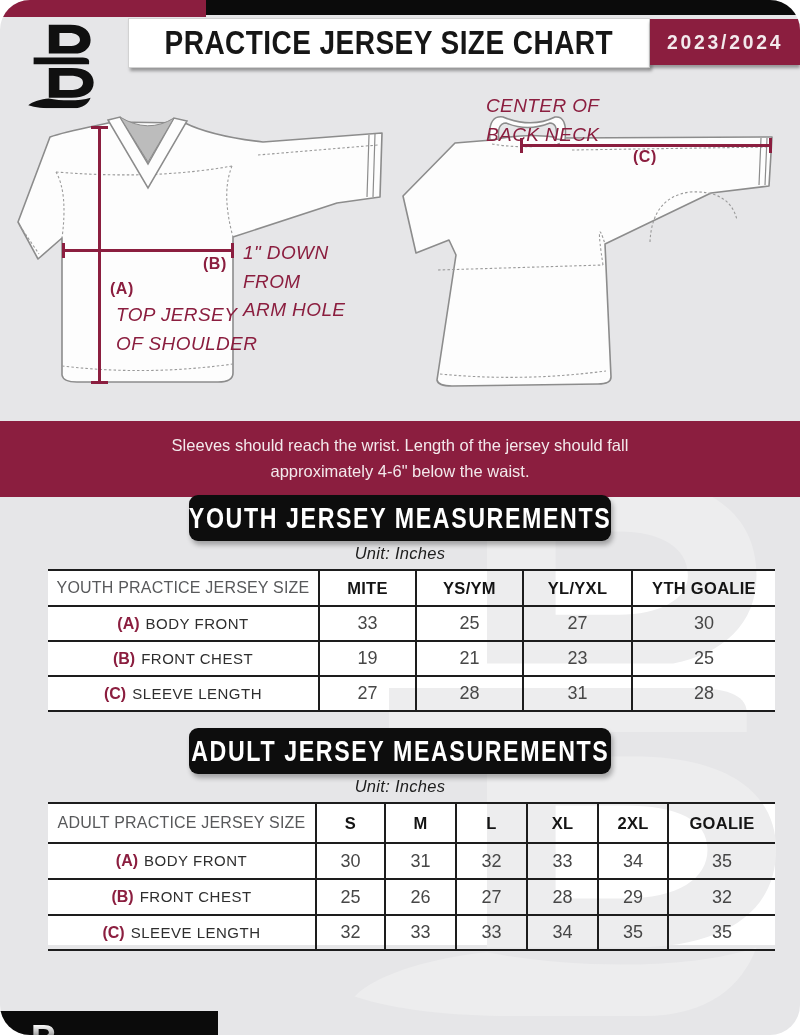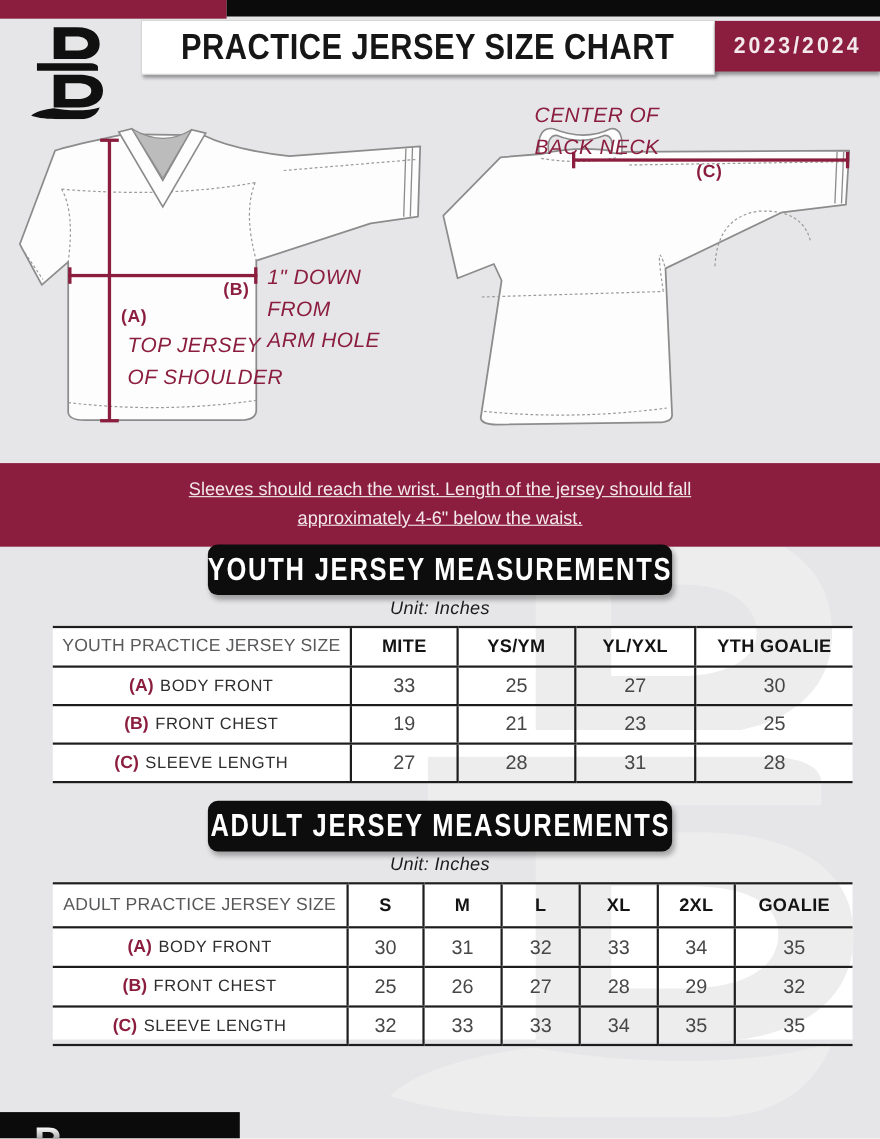--- a/index.html
+++ b/index.html
@@ -1,19 +1,20 @@
 <!DOCTYPE html>
 <html><head>
 <meta charset="utf-8">
 <style>
   html,body{margin:0;padding:0;}
   .page{
     position:relative;width:800px;height:1035px;overflow:hidden;
     background:#e6e6e8;
     font-family:"Liberation Sans", sans-serif;
+    border-radius:30px;
     -webkit-font-smoothing:antialiased;
   }
   
   .underlay{position:absolute;background:#ffffff;z-index:0;}
   .watermark{position:absolute;z-index:1;pointer-events:none;}
   .content{position:absolute;inset:0;z-index:2;}
 
   .abs{position:absolute;}
 
   
@@ -52,21 +53,21 @@
   .mlabel{color:var(--maroon);font-size:16px;font-weight:700;letter-spacing:0.5px;}
   .mcaption{
     color:var(--maroon);font-size:19px;font-style:italic;letter-spacing:0.4px;
     line-height:1.5;white-space:pre-line;
   }
 
   
   .notice{
     left:0;top:421px;width:800px;height:76px;background:var(--maroon);
     display:flex;align-items:center;justify-content:center;text-align:center;
-    color:#f3e8eb;font-size:16.5px;line-height:1.55;white-space:pre-line;text-decoration:underline;
+    color:#f3e8eb;font-size:16.5px;line-height:1.55;white-space:pre-line;
   }
 
   
   .pill{
     left:189px;width:422px;height:46px;background:#0d0d0d;border-radius:9px;
     box-shadow:2px 4px 5px rgba(0,0,0,0.3);
     display:flex;align-items:center;justify-content:center;
   }
   .pill-text{
     color:#ffffff;font-size:29px;font-weight:700;letter-spacing:2px;

